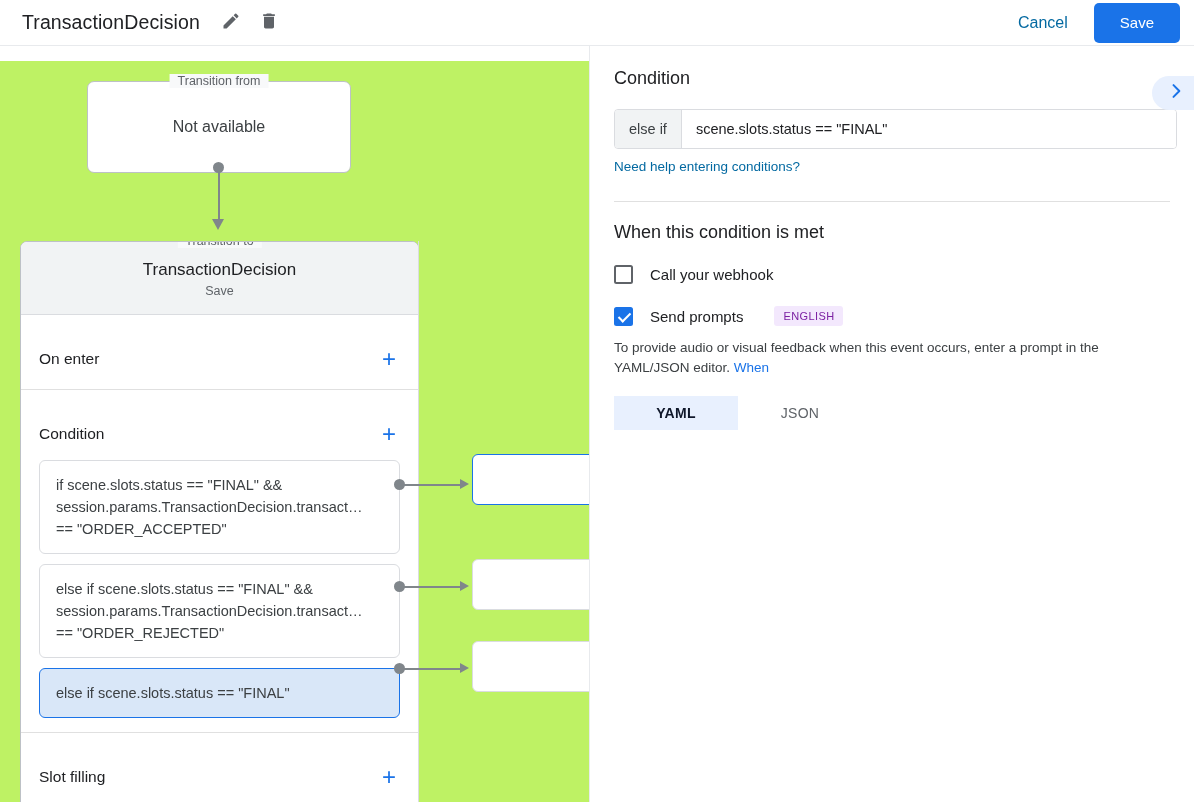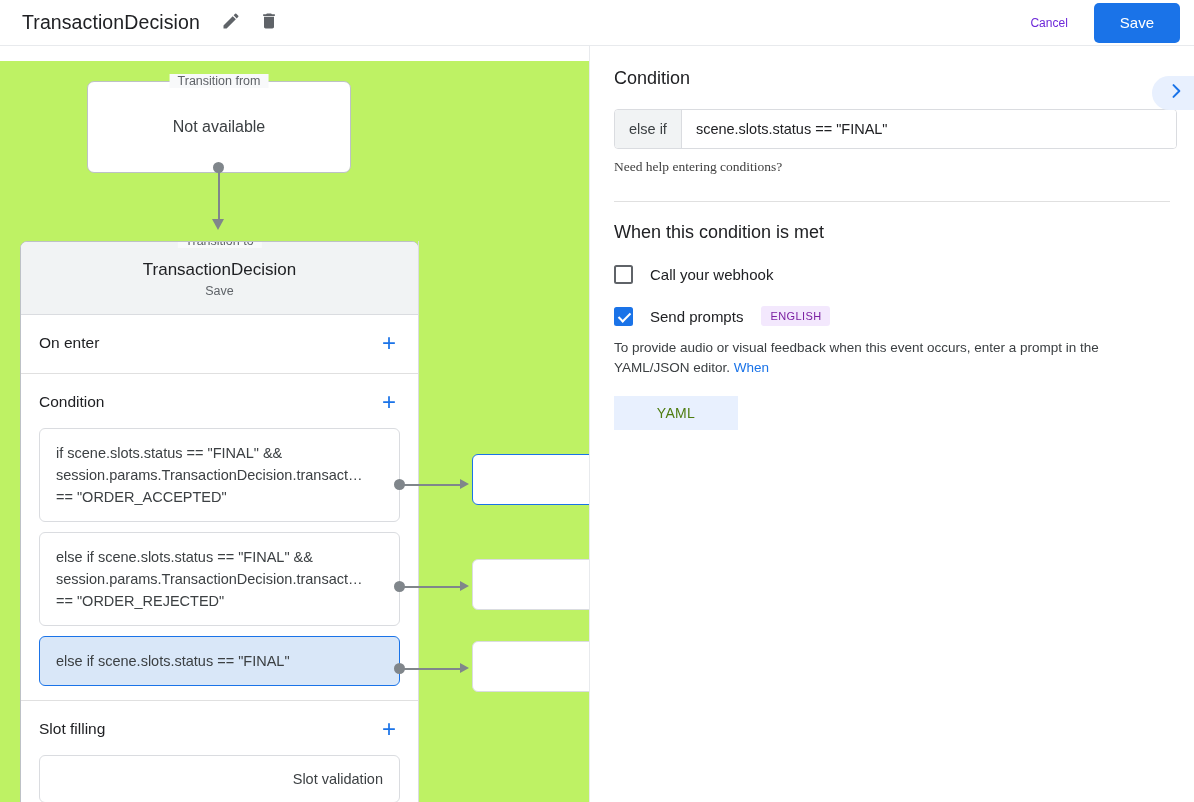--- a/index.html
+++ b/index.html
@@ -33,22 +33,22 @@
   .icon-btn {
     width: 26px; height: 26px;
     margin-left: 12px;
     display: flex; align-items: center; justify-content: center;
     cursor: pointer;
     border: none; background: none;
   }
   .icon-btn:first-of-type { margin-left: 18px; }
   .topbar-spacer { flex: 1; }
   .cancel-btn {
-    font-size: 12px;
-    color: #6d28d9;
+    font-size: 16px;
+    color: #0369a1;
     background: none; border: none;
     padding: 8px 14px;
     cursor: pointer;
     font-family: inherit;
     font-weight: 500;
   }
   .save-btn {
     font-size: 15px;
     color: #ffffff;
     background: #1a73e8;
@@ -149,21 +149,21 @@
     font-size: 17px;
     color: #202124;
     margin-bottom: 4px;
   }
   .scene-sub {
     font-size: 12.5px;
     color: #5f6368;
   }
   .scene-section {
     border-bottom: 1px solid #e0e0e0;
-    padding: 12px 18px 14px;
+    padding: 28px 18px 14px;
     background: #ffffff;
   }
   .scene-section:last-child { border-bottom: none; }
   .section-header {
     display: flex;
     align-items: center;
     justify-content: space-between;
     height: 32px;
   }
   .section-title {
@@ -301,24 +301,23 @@
     font-family: inherit;
     font-size: 14.5px;
     color: #202124;
     padding: 0 14px;
     background: #ffffff;
   }
   .help-link {
     display: inline-block;
     margin-top: 10px;
     font-size: 13.5px;
-    color: #404040;
+    color: #0369a1;
     text-decoration: none;
     cursor: pointer;
-    font-family: Liberation Serif, serif;
   }
   .divider {
     height: 1px;
     background: #e0e0e0;
     margin-top: 26px;
   }
 
   .cb-row {
     display: flex;
     align-items: center;
@@ -347,21 +346,21 @@
     border-width: 0 2px 2px 0;
     transform: rotate(45deg);
   }
   .cb-label {
     font-size: 15px;
     color: #202124;
     margin-left: 17px;
     font-weight: 500;
   }
   .lang-badge {
-    margin-left: 18px;
+    margin-left: 31px;
     background: #f3e8fd;
     color: #7b1fa2;
     font-size: 11px;
     letter-spacing: .4px;
     padding: 4px 9px;
     border-radius: 3px;
     font-weight: 500;
   }
   .desc {
     font-size: 13.5px;
@@ -384,21 +383,22 @@
     align-items: center;
     justify-content: center;
     font-size: 14px;
     color: #5f6368;
     cursor: pointer;
     font-weight: 500;
     letter-spacing: .3px;
   }
   .tab.active {
     background: #e8f0fe;
-    color: #4d7c0f;
+    color: #0f172a;
+    font-weight: bold;
   }
 </style>
 </head>
 <body>
 
 <div class="topbar">
   <div class="app-title">TransactionDecision</div>
 
   <button class="icon-btn">
     <span>
@@ -523,17 +523,18 @@
         <div class="cb-label">Send prompts</div>
         <div class="lang-badge">ENGLISH</div>
       </div>
 
       <div class="desc">
         <span>To provide audio or visual feedback when this event occurs, enter a prompt in the YAML/JSON editor. </span><a>When</a>
       </div>
 
       <div class="tabs">
         <div class="tab active">YAML</div>
+        <div class="tab">JSON</div>
       </div>
     </div>
 
   </div>
 </div>
 
 </body></html>

